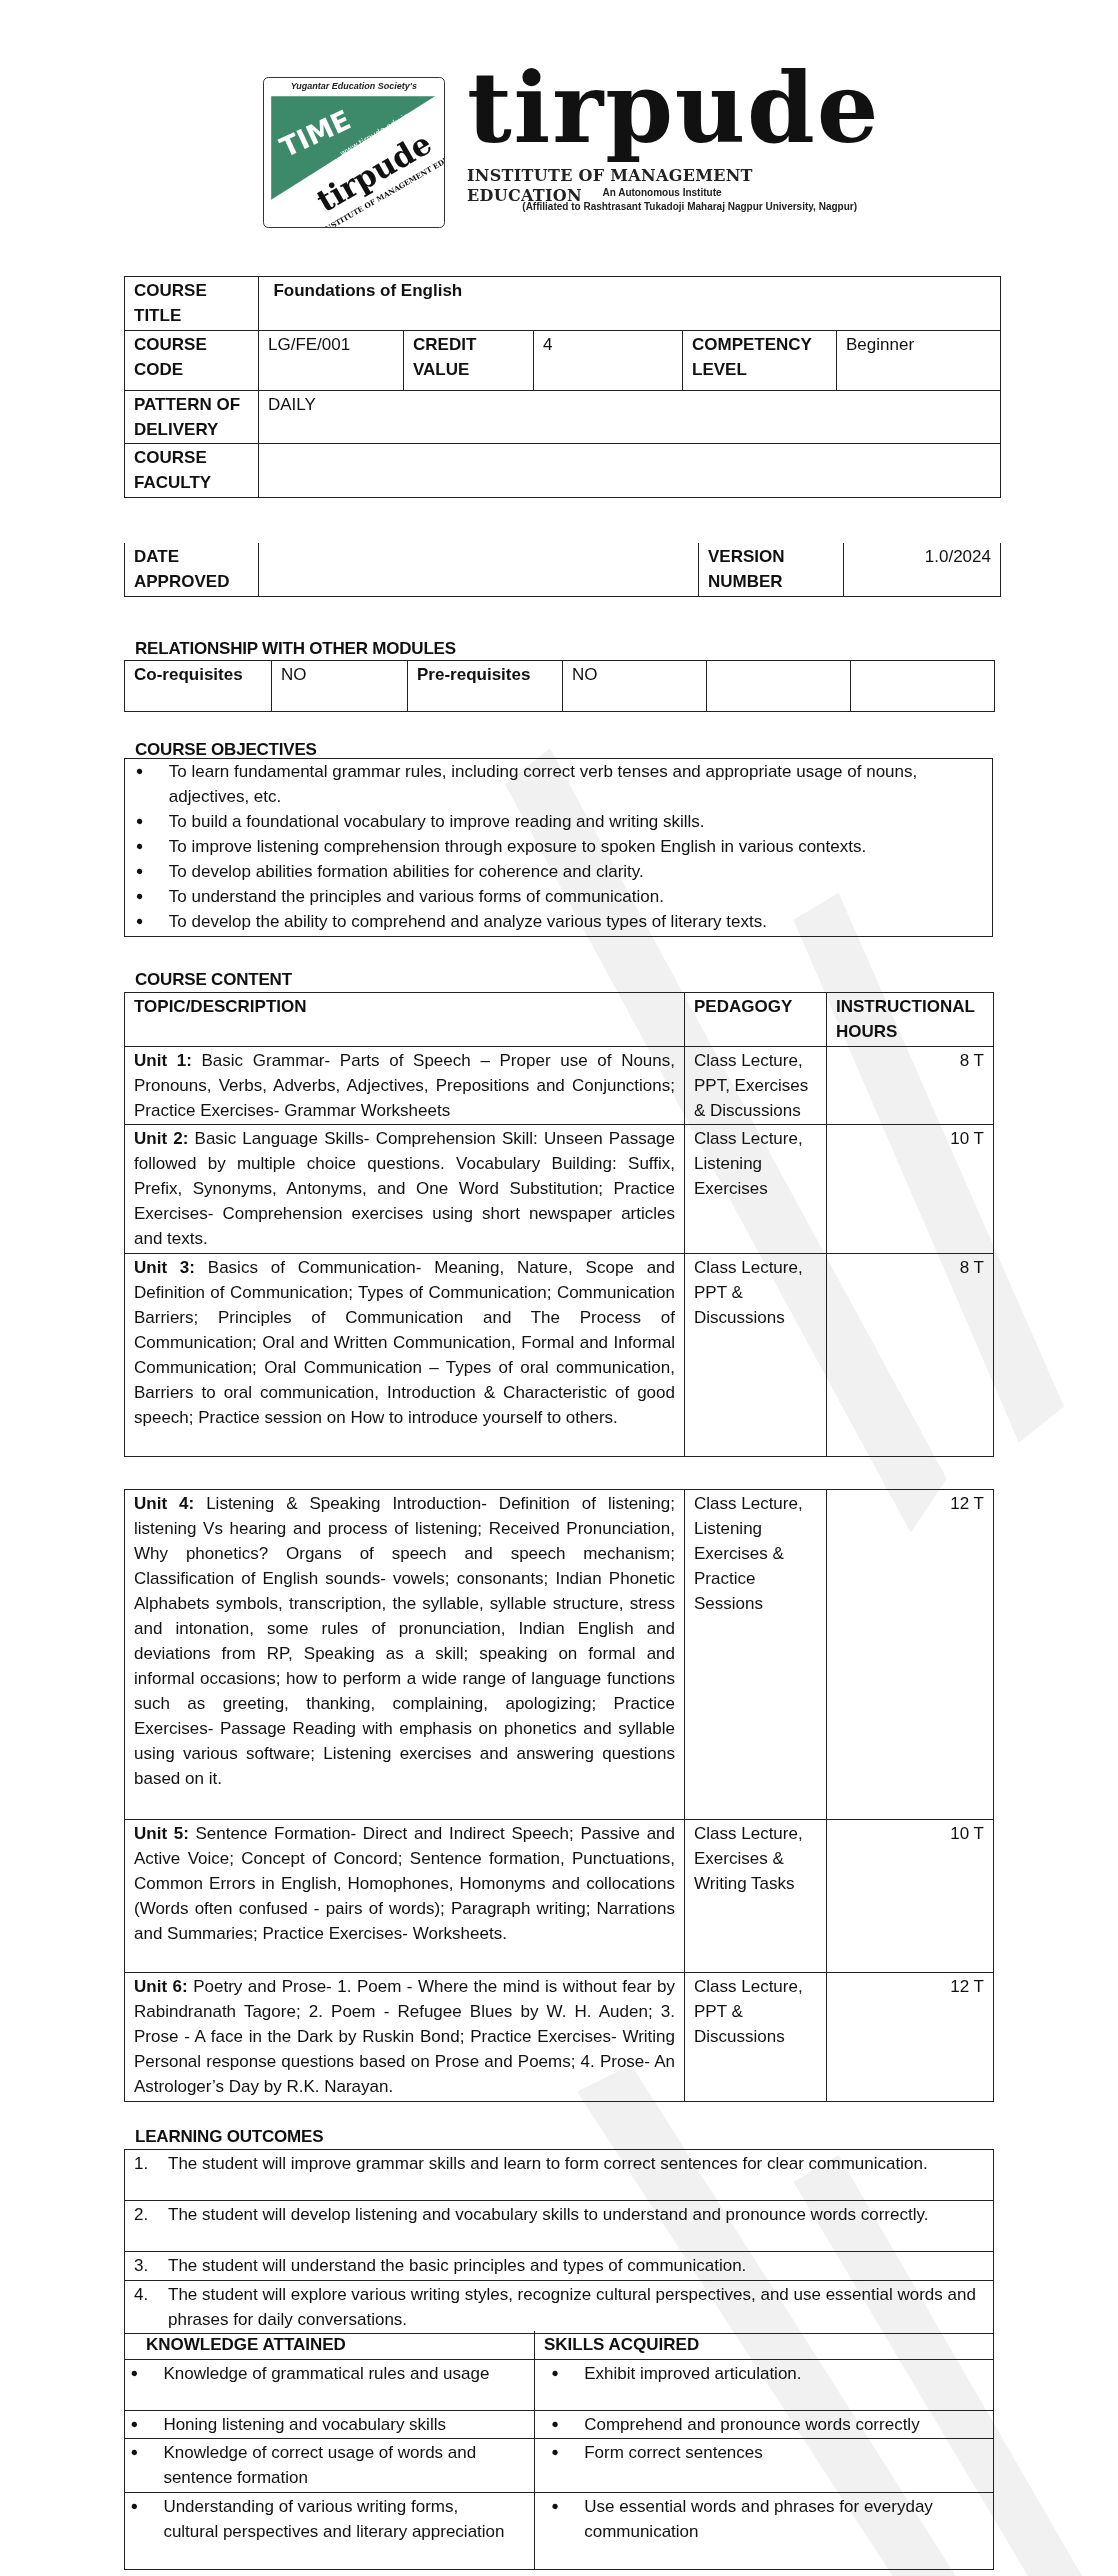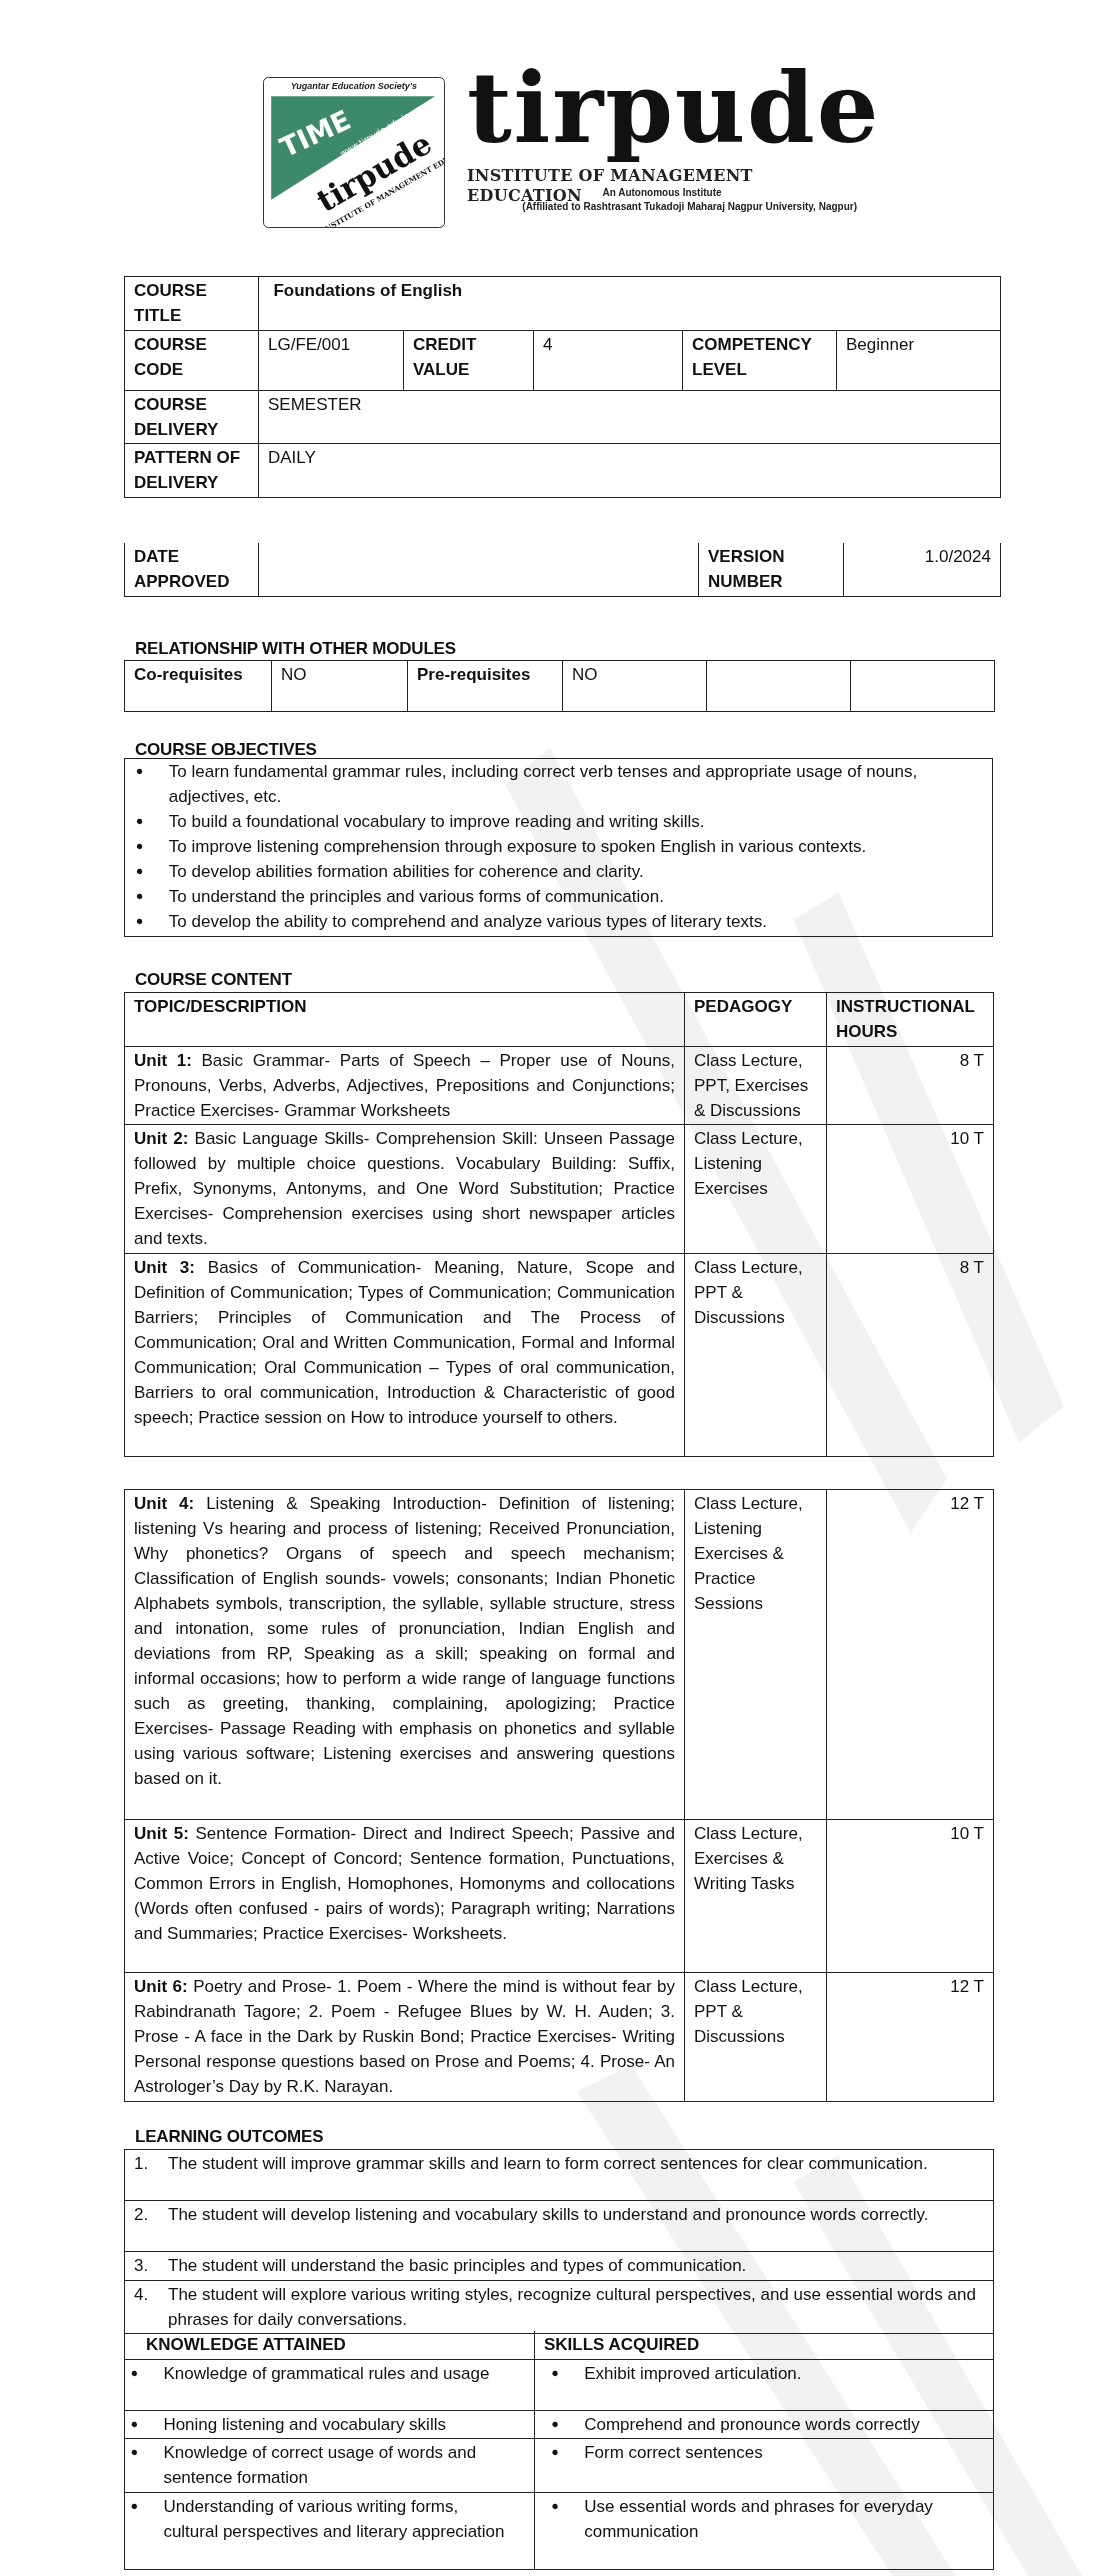--- a/index.html
+++ b/index.html
@@ -88,26 +88,26 @@
     </tr>
     <tr style="height:60px">
       <td class="b">COURSE CODE</td>
       <td>LG/FE/001</td>
       <td class="b">CREDIT VALUE</td>
       <td>4</td>
       <td class="b">COMPETENCY LEVEL</td>
       <td>Beginner</td>
     </tr>
     <tr style="height:51px">
-      <td class="b">COURSE DELIVERY</td>
-      <td colspan="5">SEMESTER</td>
-    </tr>
-    <tr style="height:51px">
       <td class="b">PATTERN OF DELIVERY</td>
       <td colspan="5">DAILY</td>
+    </tr>
+    <tr style="height:51px">
+      <td class="b">COURSE FACULTY</td>
+      <td colspan="5"></td>
     </tr>
   </tbody>
     </table>
   <table style="left:124px; top:543px; width:876px;">
     <colgroup>
         <col style="width:134px">
         <col style="width:440px">
         <col style="width:145px">
         <col style="width:157px">
       </colgroup>

